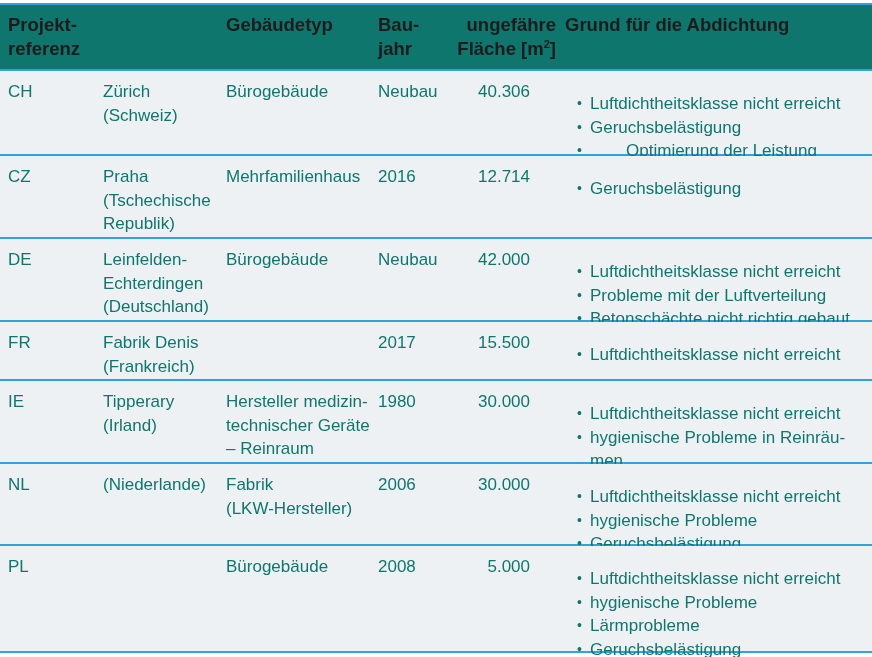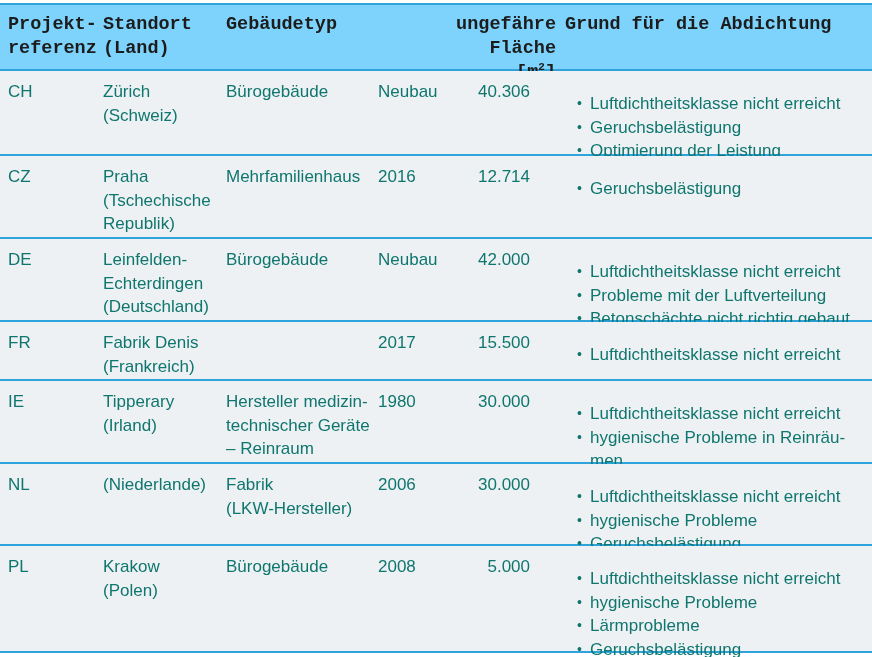--- a/index.html
+++ b/index.html
@@ -8,25 +8,24 @@
     background: #ffffff;
     font-family: "Liberation Sans", "DejaVu Sans", sans-serif;
     color: #1a1a1a;
   }
   .table {
     position: absolute; left: 0; top: 3px; width: 872px;
     border-top: 2px solid #2ea3dc;
     background: #eef1f4;
   }
   .head {
-    background: #7dd3fc;
+    background: #0f766e;
     height: 64px;
     position: relative;
     border-bottom: 2px solid #2ea3dc;
-    font-family: Liberation Mono, monospace;
   }
   .head .cell {
     position: absolute; top: 8px;
     font-weight: bold; font-size: 18.5px; line-height: 24px;
     color: #1c1c1c;
   }
   .row {
     position: relative;
     border-bottom: 2px solid #2ea3dc;
     background: #eef1f4;
@@ -50,38 +49,38 @@
   }
   sup { font-size: 11px; line-height: 0; vertical-align: 7px; }
 </style>
 </head>
 <body>
 
 <div class="table">
   <div class="head">
     <div class="cell c-ref" style="white-space:pre-line">Projekt-
 referenz</div>
-    <div class="cell c-loc" style="white-space:pre-line">Standort
-(Land)</div>
     <div class="cell c-typ">Gebäudetyp</div>
+    <div class="cell c-yr" style="white-space:pre-line">Bau-
+jahr</div>
     <div class="cell" style="left:452px;width:104px;text-align:right">
       <div>ungefähre</div>
       <div><span>Fläche [m</span><sup>2</sup><span>]</span></div>
     </div>
     <div class="cell c-reason">Grund für die Abdichtung</div>
   </div>
   <div id="rows">
       <div class="row" style="height: 83px;">
         <div class="cell c-ref">CH</div>
         <div class="cell c-loc">Zürich
 (Schweiz)</div>
         <div class="cell c-typ">Bürogebäude</div>
         <div class="cell c-yr">Neubau</div>
         <div class="cell c-area">40.306</div>
-        <div class="cell c-reason"><ul class="reason-list"><li style="white-space: pre-line;">Luftdichtheitsklasse nicht erreicht</li><li style="white-space: pre-line;">Geruchsbelästigung</li><li style="white-space: pre-line;">Optimierung der Leistung</li></ul></div>
+        <div class="cell c-reason"><ul class="reason-list"><li style="white-space: pre-line;">Luftdichtheitsklasse nicht erreicht</li><li style="white-space: pre-line;">Geruchsbelästigung</li><li style="white-space: pre-line; text-align: center;">Optimierung der Leistung</li></ul></div>
       </div>
       <div class="row" style="height: 81px;">
         <div class="cell c-ref">CZ</div>
         <div class="cell c-loc">Praha
 (Tschechische
 Republik)</div>
         <div class="cell c-typ">Mehrfamilienhaus</div>
         <div class="cell c-yr">2016</div>
         <div class="cell c-area">12.714</div>
         <div class="cell c-reason"><ul class="reason-list"><li style="white-space: pre-line;">Geruchsbelästigung</li></ul></div>
@@ -120,21 +119,19 @@
         <div class="cell c-ref">NL</div>
         <div class="cell c-loc">(Niederlande)</div>
         <div class="cell c-typ">Fabrik
 (LKW-Hersteller)</div>
         <div class="cell c-yr">2006</div>
         <div class="cell c-area">30.000</div>
         <div class="cell c-reason"><ul class="reason-list"><li style="white-space: pre-line;">Luftdichtheitsklasse nicht erreicht</li><li style="white-space: pre-line;">hygienische Probleme</li><li style="white-space: pre-line;">Geruchsbelästigung</li></ul></div>
       </div>
       <div class="row" style="height: 105px;">
         <div class="cell c-ref">PL</div>
-        <div class="cell c-loc">Krakow
-(Polen)</div>
         <div class="cell c-typ">Bürogebäude</div>
         <div class="cell c-yr">2008</div>
         <div class="cell c-area">5.000</div>
         <div class="cell c-reason"><ul class="reason-list"><li style="white-space: pre-line;">Luftdichtheitsklasse nicht erreicht</li><li style="white-space: pre-line;">hygienische Probleme</li><li style="white-space: pre-line;">Lärmprobleme</li><li style="white-space: pre-line;">Geruchsbelästigung</li></ul></div>
       </div>
     </div>
 </div>
 
 </body></html>

